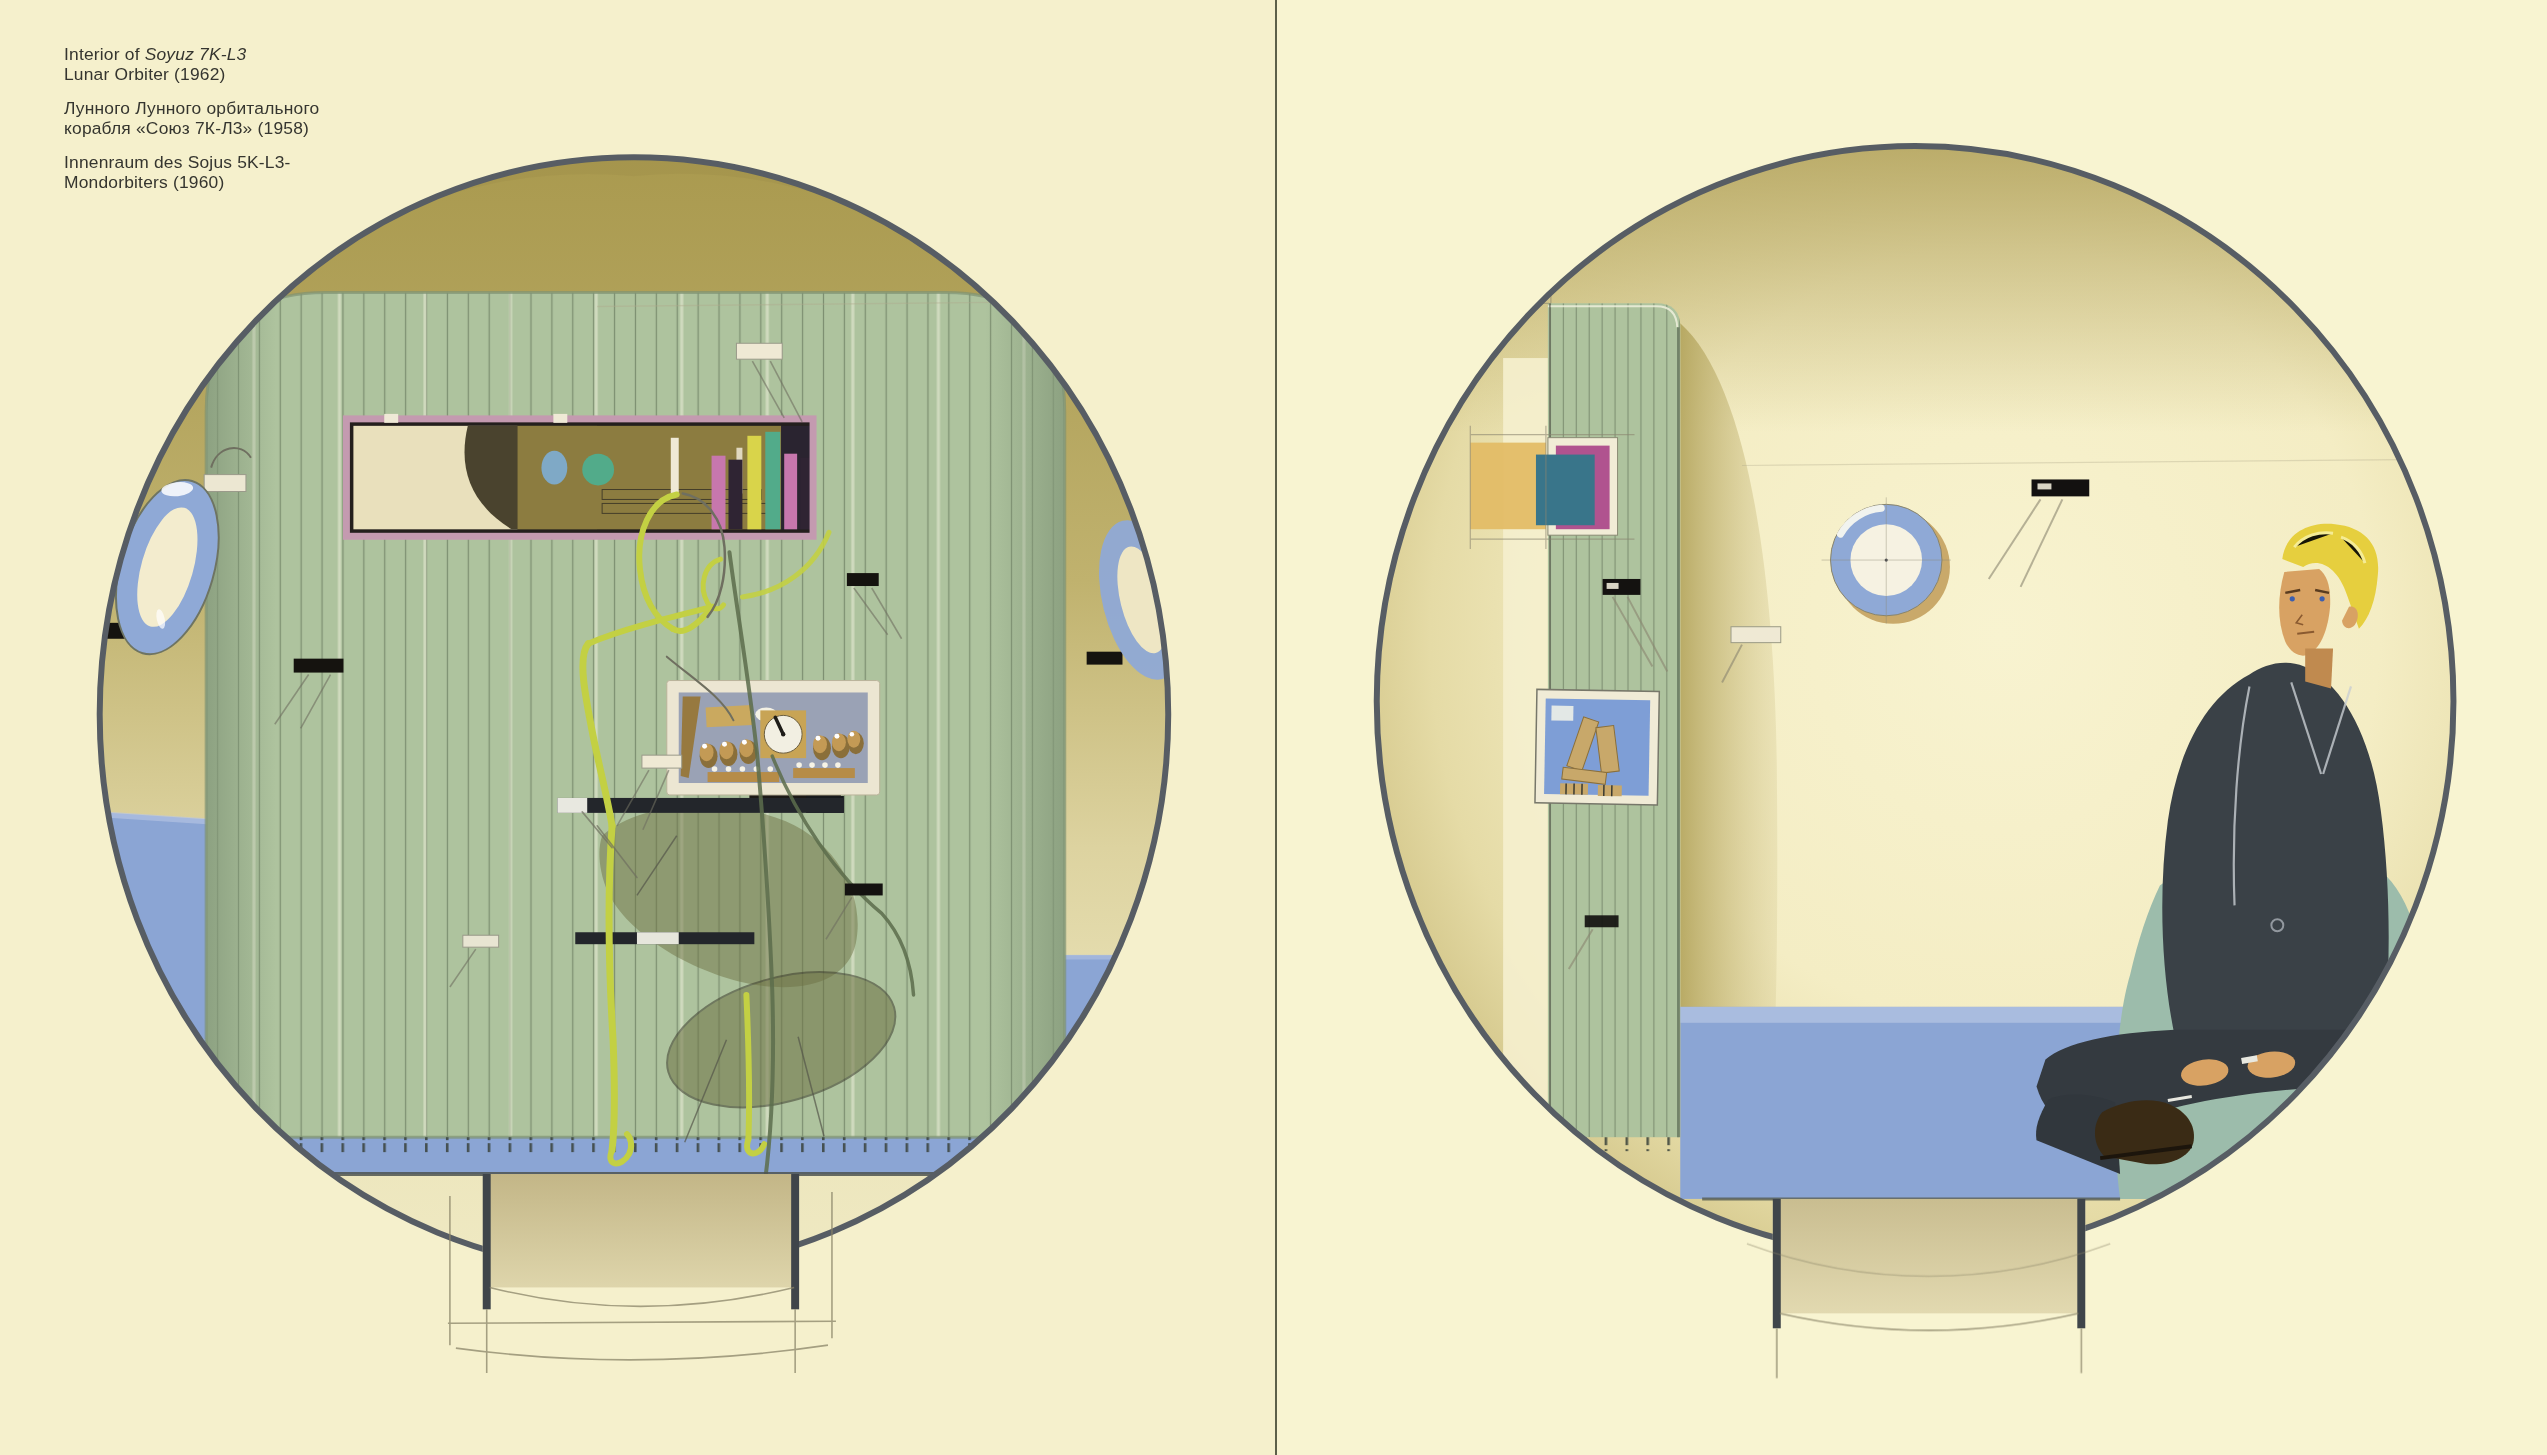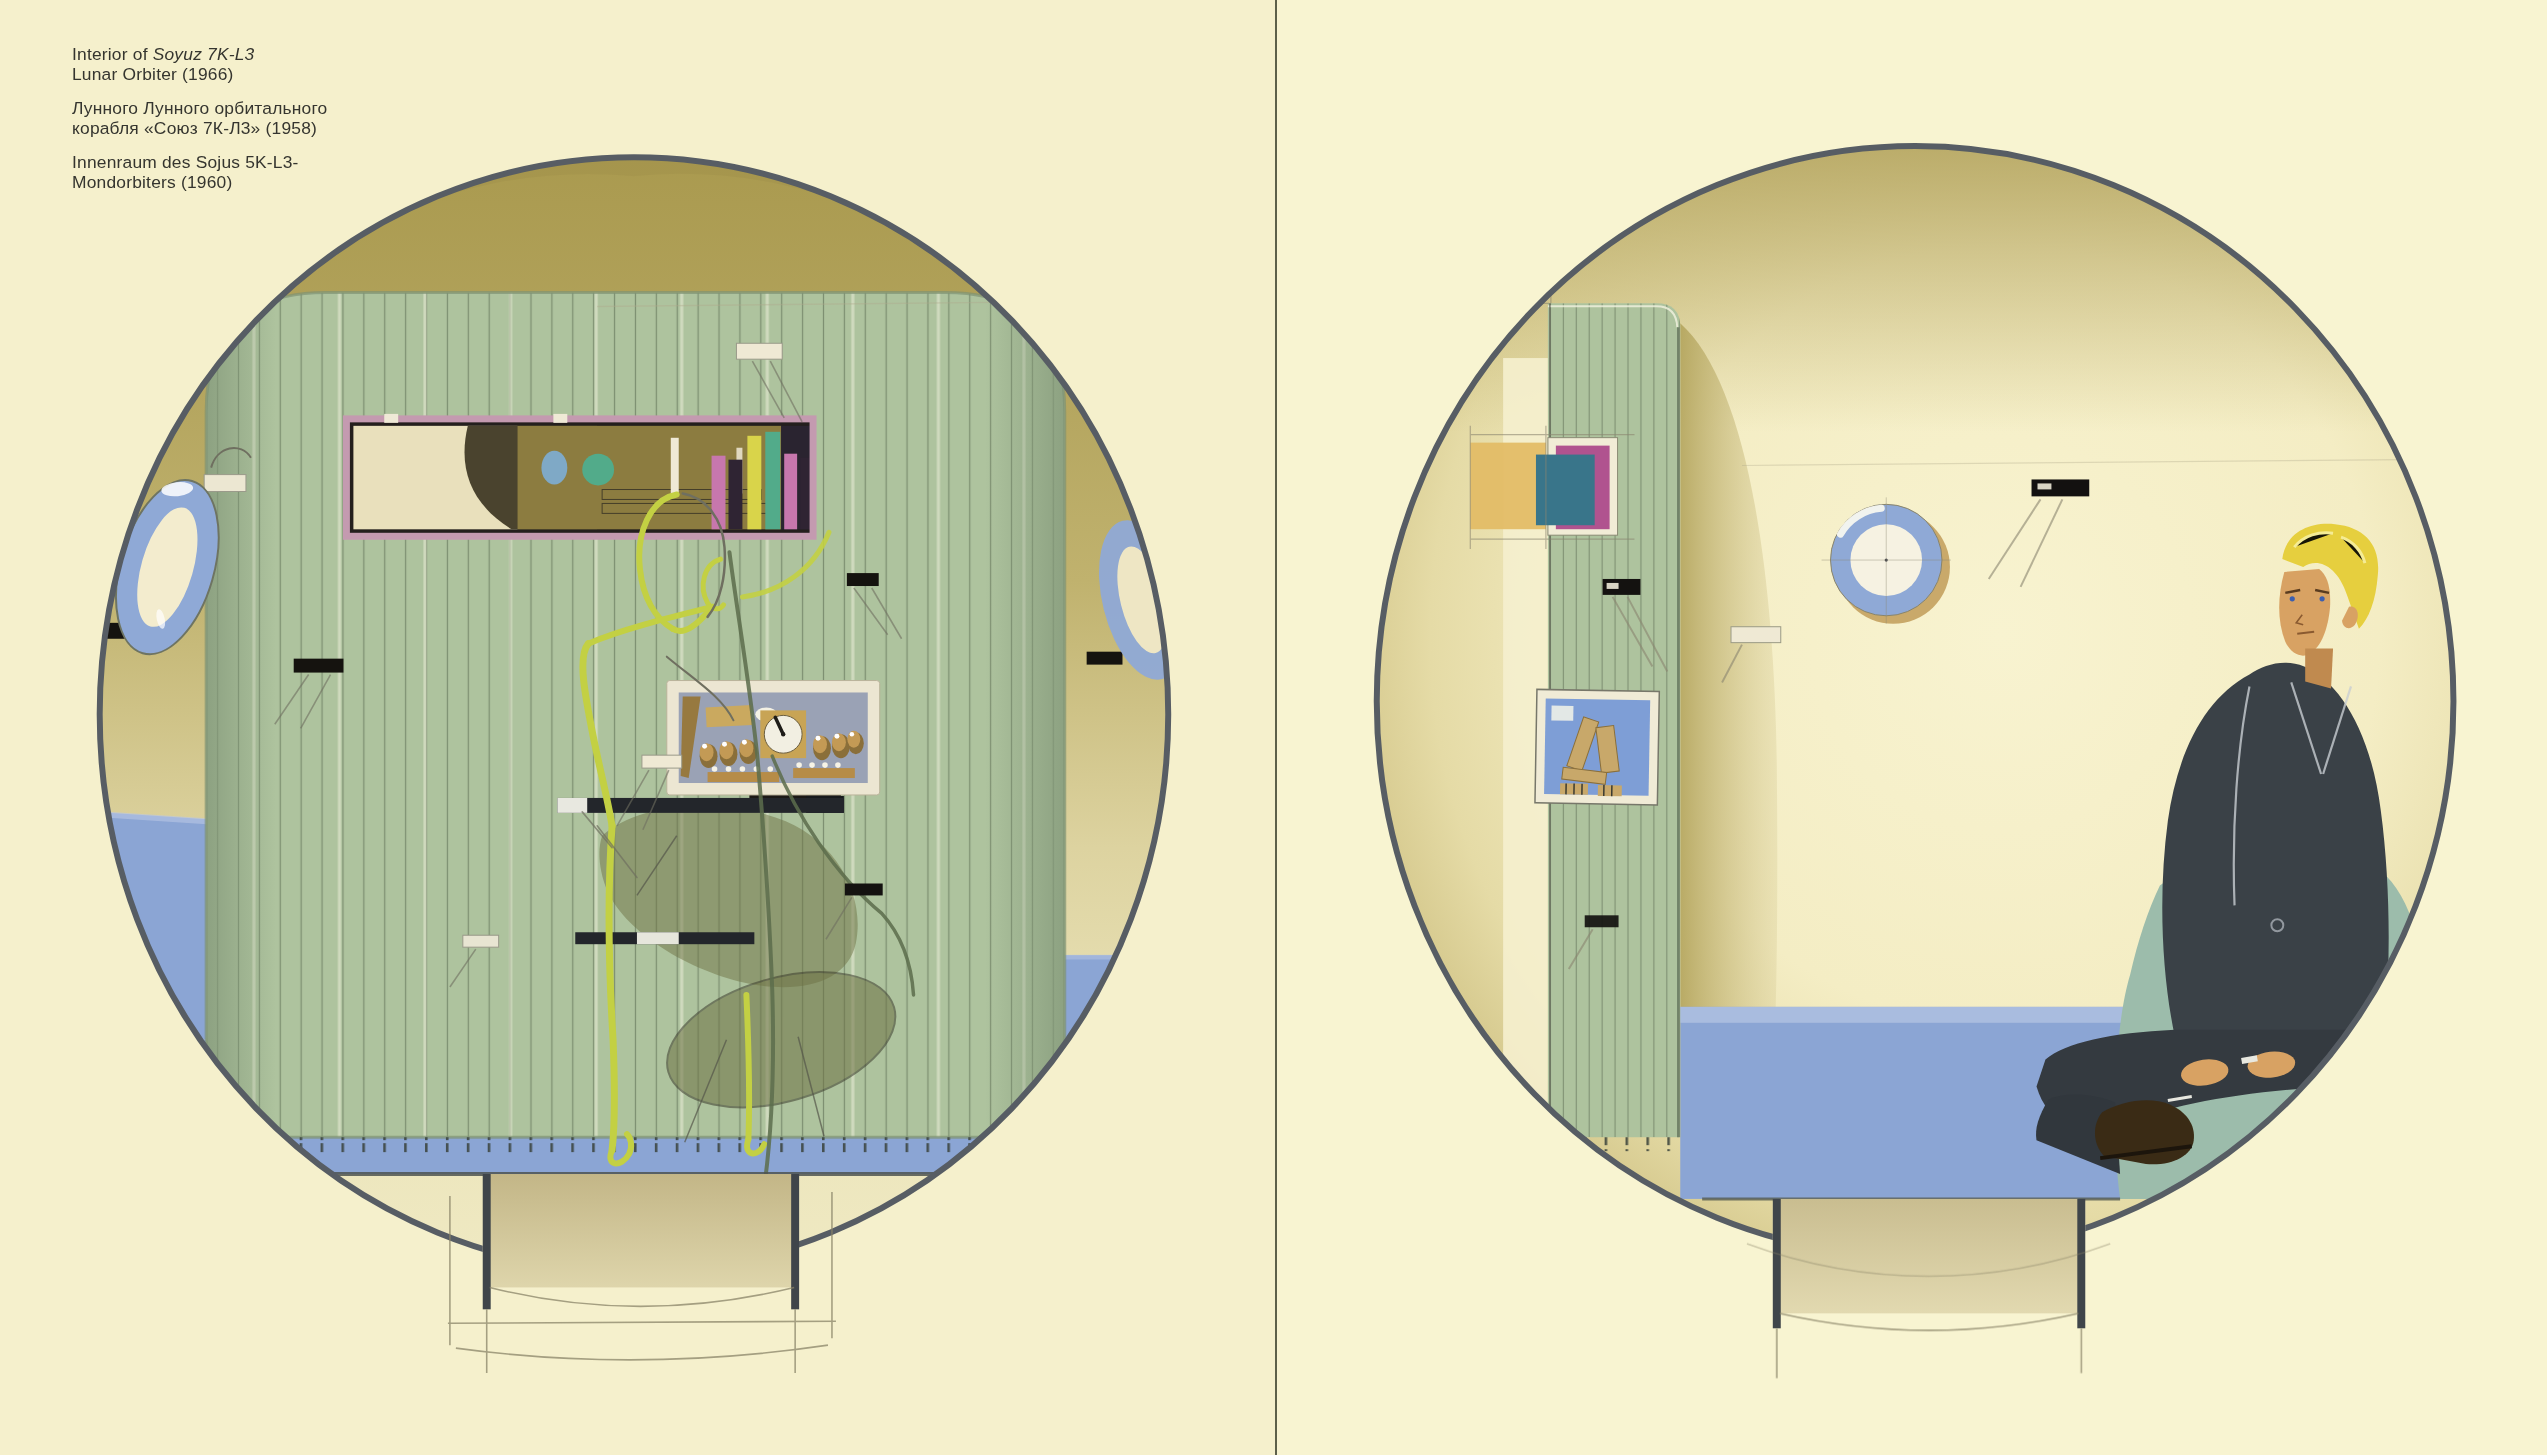--- a/index.html
+++ b/index.html
@@ -4,37 +4,37 @@
 <style>
   html,body{margin:0;padding:0;}
   body{width:2547px;height:1456px;overflow:hidden;font-family:"Liberation Sans","DejaVu Sans",sans-serif;}
   .spread{position:relative;width:2547px;height:1456px;background:#f6f1cd;}
   .page{position:absolute;top:0;height:1456px;}
   .page-left{left:0;width:1275px;background:#f5f0cc;}
   .page-right{left:1277px;width:1271px;background:#f8f4d1;}
   .gutter{position:absolute;left:1275px;top:0;width:2px;height:1456px;background:#5d6049;}
   .caption{position:absolute;left:60px;top:44px;width:338px;color:#35352f;
            font-size:17.4px;line-height:20px;letter-spacing:0.2px;}
-  .caption p{margin:0 0 14px 12px;}
+  .caption p{margin:0 0 14px 4px;}
   .caption i{font-style:italic;}
   .art{position:absolute;}
   .art-left{left:40px;top:139px;}
   .art-right{left:47px;top:129px;}
   .speck{position:absolute;left:1291px;top:1283px;width:5px;height:5px;border-radius:50%;
          background:#8e8873;opacity:.6;}
 </style>
 </head>
 <body>
 
 <div class="spread">
 
   <div class="page page-left">
 
     <div class="caption">
-      <p><span>Interior of </span><i>Soyuz 7K-L3</i><br><span>Lunar Orbiter (1966)</span></p>
+      <p><span>Interior of </span><i>Soyuz 7K-L3</i><br><span>Lunar Orbiter (1962)</span></p>
       <p><span>Лунного Лунного орбитального</span><br><span>корабля «Союз 7К-Л3» (1958)</span></p>
       <p><span>Innenraum des Sojus 5K-L3-</span><br><span>Mondorbiters (1960)</span></p>
     </div>
 
     <svg class="art art-left" width="1174" height="1294" viewBox="0 0 1180 1300">
       <defs>
         <clipPath id="cL">
             <ellipse cx="597" cy="578" rx="537" ry="560"></ellipse>
           </clipPath>
         <clipPath id="panelClip">

